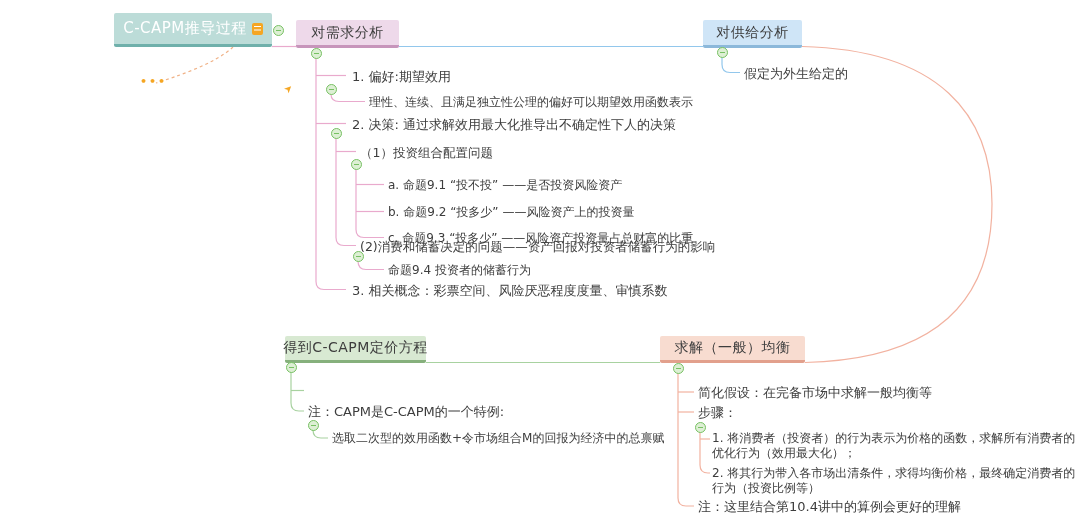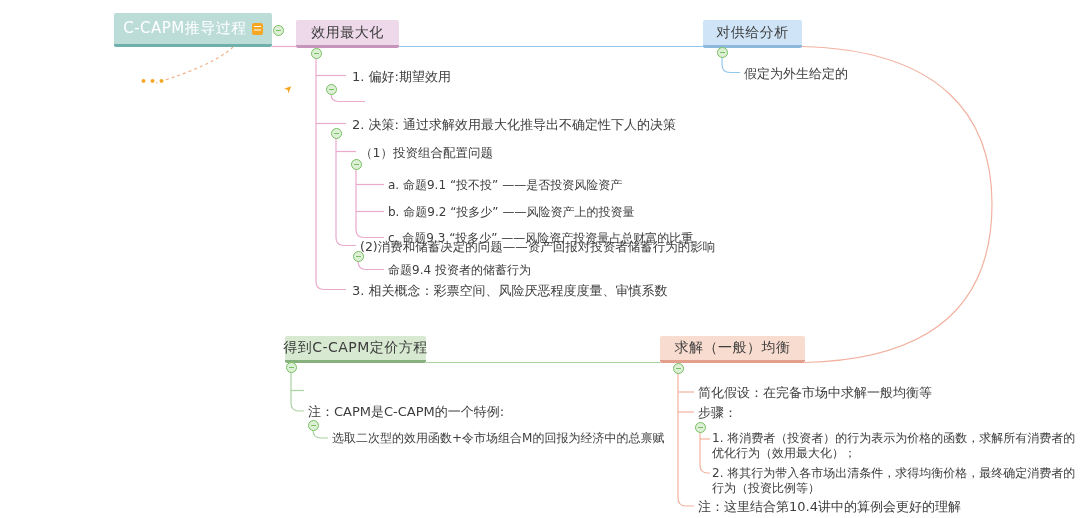--- a/index.html
+++ b/index.html
@@ -94,36 +94,37 @@
     </g>
 
     <path style="stroke:#f0b287;stroke-dasharray:3 3" d="M233 47 C 215 64 175 77 156 83"></path>
   </svg>
 
   <div class="topic" id="root-box">
     <span class="lbl">C-CAPM推导过程</span>
     <span class="note-icon"></span>
   </div>
   <div class="topic" id="demand-box">
-    <span class="lbl">效用最大化</span>
+    <span class="lbl">对需求分析</span>
   </div>
   <div class="topic" id="supply-box">
     <span class="lbl">对供给分析</span>
   </div>
   <div class="topic" id="pricing-box">
     <span class="lbl">得到C-CAPM定价方程</span>
   </div>
   <div class="topic" id="equil-box">
     <span class="lbl">求解（一般）均衡</span>
   </div>
 
   <div id="note-dots">•••</div>
   <div id="pin-icon">➤</div>
 
   <div class="node sz13" style="left:352px;top:69px;text-align:right;">1. 偏好:期望效用</div>
+  <div class="node sz12" style="left:369px;top:95px;">理性、连续、且满足独立性公理的偏好可以期望效用函数表示</div>
   <div class="node sz13" style="left:352px;top:117px;">2. 决策: 通过求解效用最大化推导出不确定性下人的决策</div>
   <div class="node sz125" style="left:360px;top:145px;">（1）投资组合配置问题</div>
   <div class="node sz12" style="left:388px;top:178px;">a. 命题9.1 “投不投” ——是否投资风险资产</div>
   <div class="node sz12" style="left:388px;top:205px;">b. 命题9.2 “投多少” ——风险资产上的投资量</div>
   <div class="node sz12" style="left:388px;top:231px;">c. 命题9.3 “投多少” ——风险资产投资量占总财富的比重</div>
   <div class="node sz125" style="left:360px;top:239px;">(2)消费和储蓄决定的问题——资产回报对投资者储蓄行为的影响</div>
   <div class="node sz12" style="left:388px;top:263px;">命题9.4 投资者的储蓄行为</div>
   <div class="node sz13" style="left:352px;top:283px;">3. 相关概念：彩票空间、风险厌恶程度度量、审慎系数</div>
 
   <div class="node sz13" style="left:744px;top:66px;">假定为外生给定的</div>

